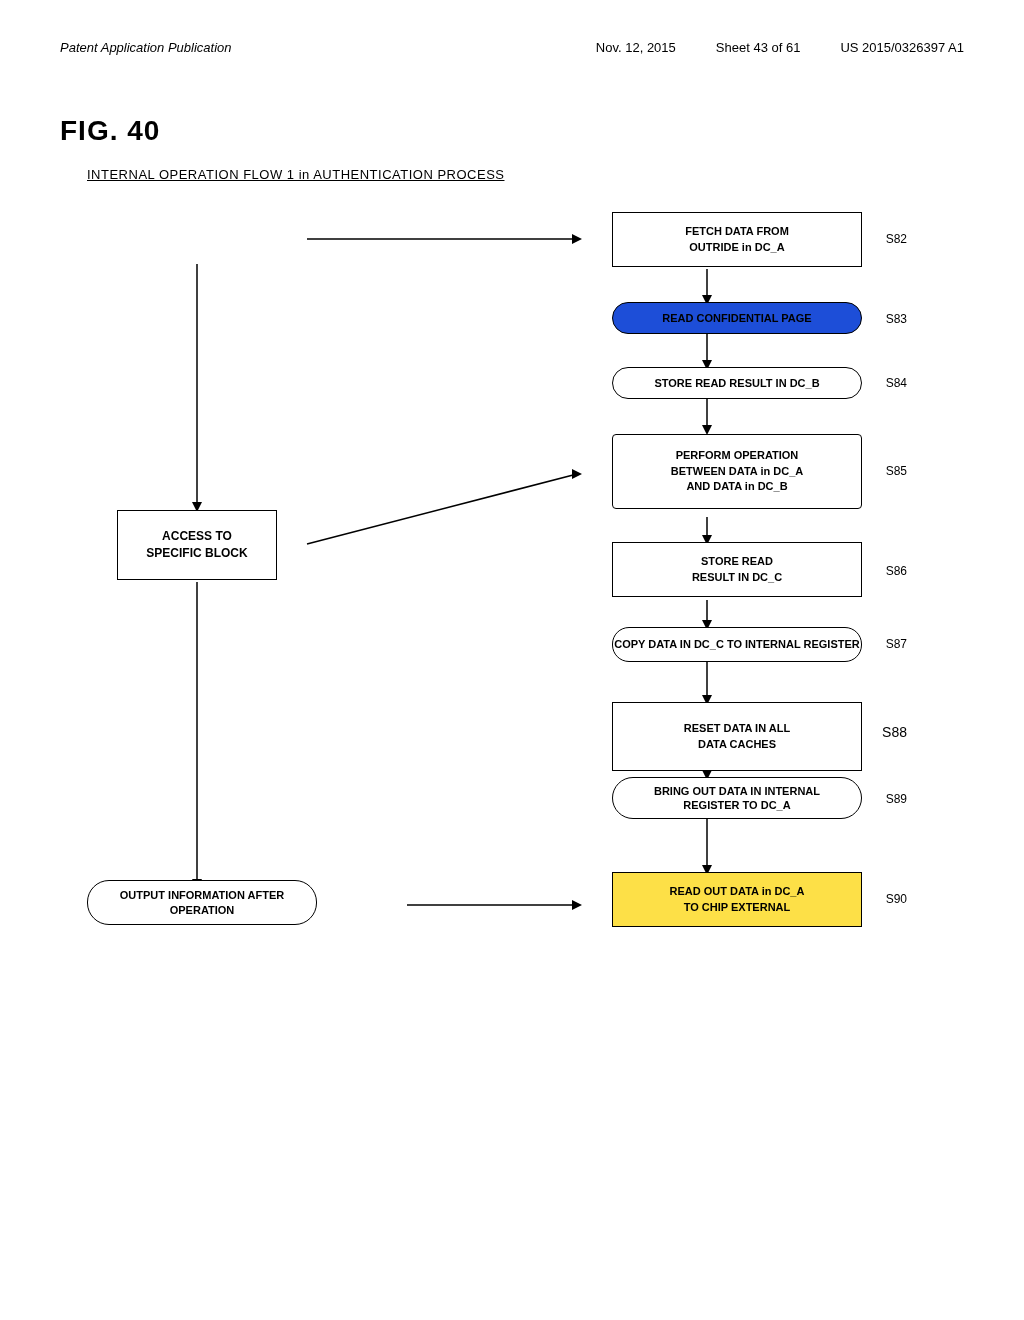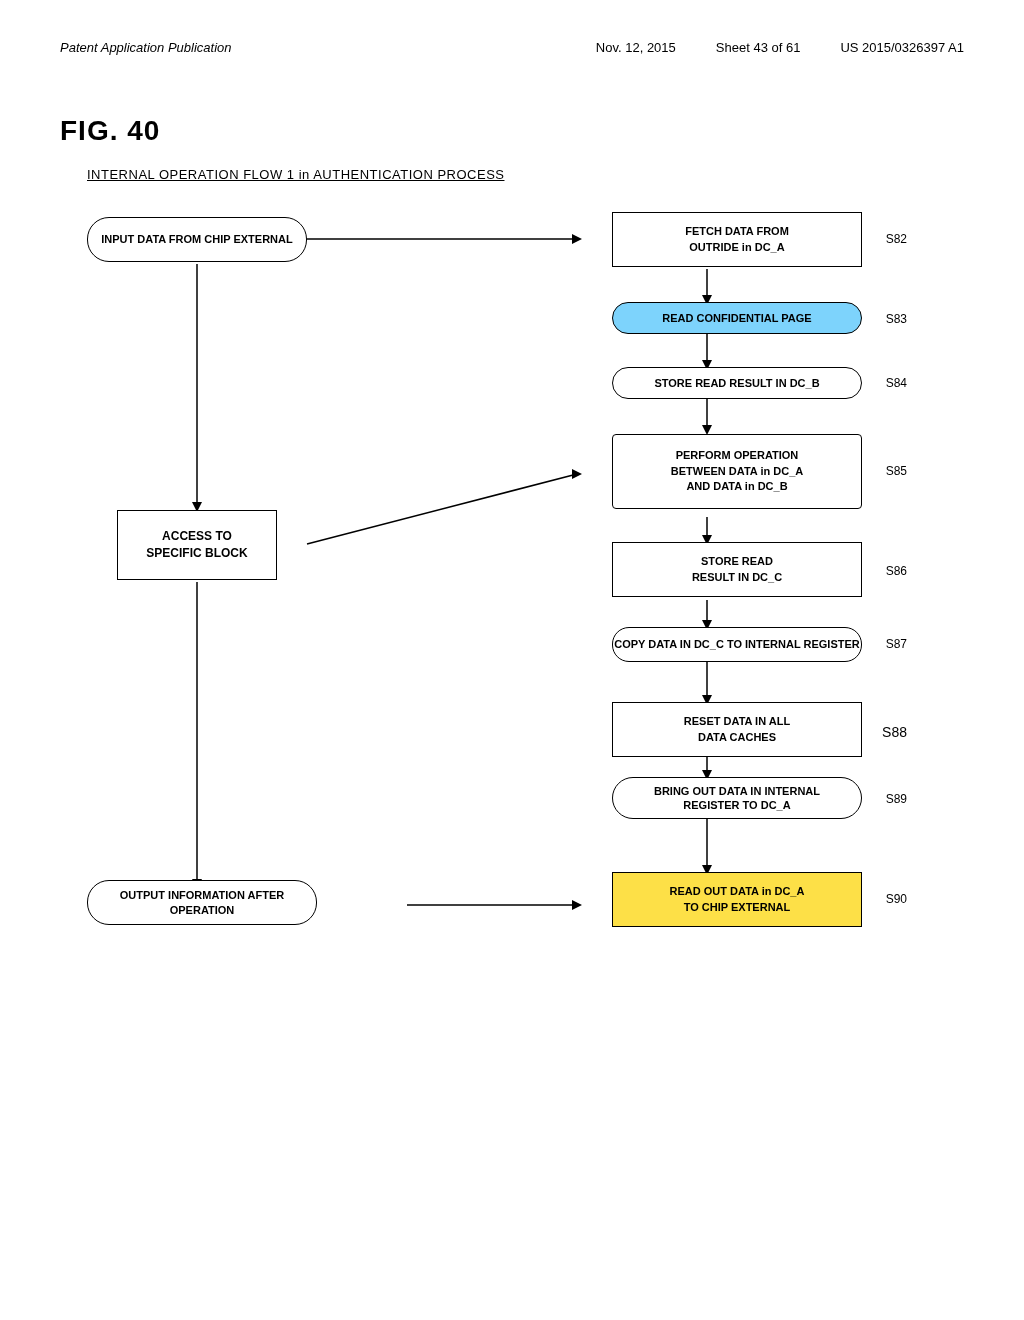--- a/index.html
+++ b/index.html
@@ -136,40 +136,37 @@
         <line x1="220" y1="27" x2="490" y2="27" stroke="#000" stroke-width="1.5"></line>
         <polygon points="485,22 485,32 495,27" fill="#000"></polygon>
 
         <line x1="220" y1="332" x2="490" y2="262" stroke="#000" stroke-width="1.5"></line>
         <polygon points="485,257 485,267 495,262" fill="#000"></polygon>
 
         <line x1="320" y1="693" x2="490" y2="693" stroke="#000" stroke-width="1.5"></line>
         <polygon points="485,688 485,698 495,693" fill="#000"></polygon>
       </svg>
 
-      <div style="position:absolute; left:0; top:5px; width:220px; height:45px; border:1.8px solid #000; border-radius:22px; display:flex; align-items:center; justify-content:center; text-align:center; font-size:11px; font-family:Arial,sans-serif; font-weight:bold; line-height:1.3; background:#fff;">
-        <span>INPUT DATA FROM CHIP EXTERNAL</span>
-      </div>
 
       <div style="position:absolute; left:0; top:668px; width:230px; height:45px; border:1.8px solid #000; border-radius:22px; display:flex; align-items:center; justify-content:center; text-align:center; font-size:11px; font-family:Arial,sans-serif; font-weight:bold; line-height:1.3; background:#fff;">
         <span>OUTPUT INFORMATION AFTER OPERATION</span>
       </div>
 
       <div style="position:absolute; left:30px; top:298px; width:160px; height:70px; border:1.8px solid #000; border-radius:0; display:flex; align-items:center; justify-content:center; text-align:center; font-size:12px; font-family:Arial,sans-serif; font-weight:bold; line-height:1.4; background:#fff;">
         <span>ACCESS TO<br>SPECIFIC BLOCK</span>
       </div>
 
       <div style="position:absolute; right:45px; top:0; width:250px; height:55px; border:1.8px solid #000; border-radius:0; display:flex; align-items:center; justify-content:center; text-align:center; font-size:11px; font-family:Arial,sans-serif; font-weight:bold; line-height:1.4; background:#fff;">
         <span>FETCH DATA FROM<br>OUTRIDE in DC_A</span>
       </div>
       <div style="position:absolute; right:0; top:20px; font-size:12px; font-family:Arial,sans-serif;">
         <span>S82</span>
       </div>
 
-      <div style="position:absolute; right:45px; top:90px; width:250px; height:32px; border:1.8px solid #000; border-radius:16px; display:flex; align-items:center; justify-content:center; text-align:center; font-size:11px; font-family:Arial,sans-serif; font-weight:bold; line-height:1.3; background:#7dd3fc;">
+      <div style="position:absolute; right:45px; top:90px; width:250px; height:32px; border:1.8px solid #000; border-radius:16px; display:flex; align-items:center; justify-content:center; text-align:center; font-size:11px; font-family:Arial,sans-serif; font-weight:bold; line-height:1.3; background:#1d4ed8;">
         <span>READ CONFIDENTIAL PAGE</span>
       </div>
       <div style="position:absolute; right:0; top:100px; font-size:12px; font-family:Arial,sans-serif;">
         <span>S83</span>
       </div>
 
       <div style="position:absolute; right:45px; top:155px; width:250px; height:32px; border:1.8px solid #000; border-radius:16px; display:flex; align-items:center; justify-content:center; text-align:center; font-size:11px; font-family:Arial,sans-serif; font-weight:bold; line-height:1.3; background:#fff;">
         <span>STORE READ RESULT IN DC_B</span>
       </div>
       <div style="position:absolute; right:0; top:164px; font-size:12px; font-family:Liberation Sans, sans-serif;">
@@ -191,21 +188,21 @@
       </div>
 
       <div style="position:absolute; right:45px; top:415px; width:250px; height:35px; border:1.8px solid #000; border-radius:17px; display:flex; align-items:center; justify-content:center; text-align:center; font-size:11px; font-family:Arial,sans-serif; font-weight:bold; line-height:1.3; background:#fff;">
         <span>COPY DATA IN DC_C TO
 INTERNAL REGISTER</span>
       </div>
       <div style="position:absolute; right:0; top:425px; font-size:12px; font-family:Arial,sans-serif;">
         <span>S87</span>
       </div>
 
-      <div style="position:absolute; right:45px; top:490px; width:250px; height:55px; border:1.8px solid #000; border-radius:0; display:flex; align-items:center; justify-content:center; text-align:center; font-size:11px; font-family:Arial,sans-serif; font-weight:bold; line-height:1.4; background:#fff;">
+      <div style="position:absolute; right:45px; top:490px; width:250px; height:69px; border:1.8px solid #000; border-radius:0; display:flex; align-items:center; justify-content:center; text-align:center; font-size:11px; font-family:Arial,sans-serif; font-weight:bold; line-height:1.4; background:#fff;">
         <span>RESET DATA IN ALL<br>DATA CACHES</span>
       </div>
       <div style="position:absolute; right:0; top:512px; font-size:14px; font-family:Arial,sans-serif;">
         <span>S88</span>
       </div>
 
       <div style="position:absolute; right:45px; top:565px; width:250px; height:42px; border:1.8px solid #000; border-radius:21px; display:flex; align-items:center; justify-content:center; text-align:center; font-size:11px; font-family:Arial,sans-serif; font-weight:bold; line-height:1.3; background:#fff;">
         <span>BRING OUT DATA IN INTERNAL<br>REGISTER TO DC_A</span>
       </div>
       <div style="position:absolute; right:0; top:580px; font-size:12px; font-family:Arial,sans-serif;">

